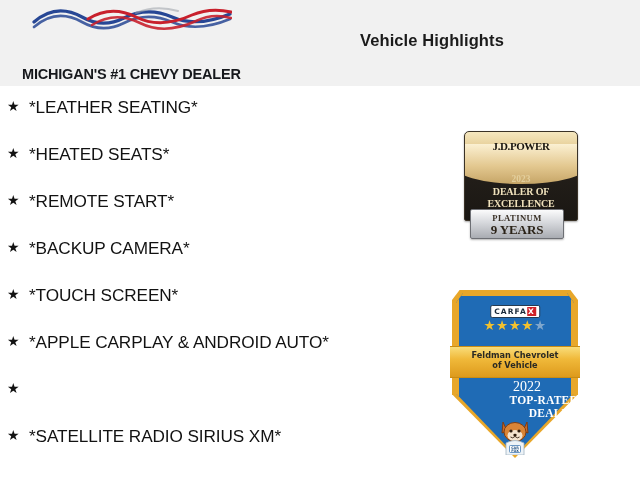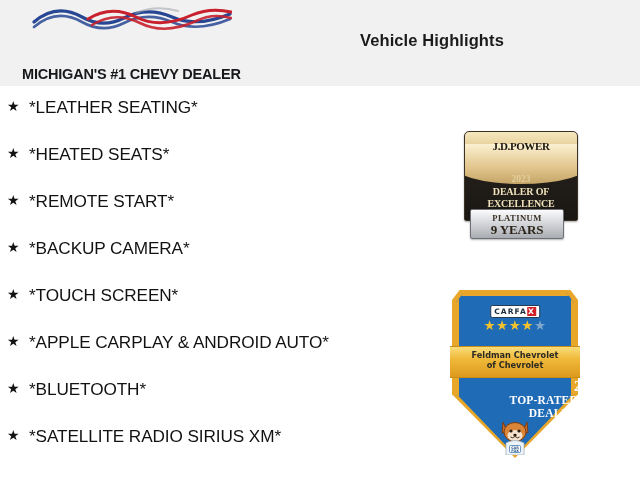--- a/index.html
+++ b/index.html
@@ -325,24 +325,24 @@
     font-weight: bold;
     line-height: 10px;
     color: #2b2a23;
     z-index: 4;
   }
   .cf-year {
     position: absolute;
     left: 0;
     top: 86px;
     width: 150px;
-    text-align: right;
+    text-align: center;
     font-family: "Liberation Serif", serif;
     font-size: 14px;
-    font-weight: bold;
+    font-weight: normal;
     color: #ffffff;
     z-index: 3;
   }
   .cf-rank {
     position: absolute;
     left: 0;
     top: 101px;
     width: 126px;
     text-align: right;
     font-family: "Liberation Serif", serif;
@@ -403,21 +403,20 @@
   <li class="highlight-item">
     <span class="highlight-star">★</span>
     <span class="highlight-label">*TOUCH SCREEN*</span>
   </li>
   <li class="highlight-item">
     <span class="highlight-star">★</span>
     <span class="highlight-label">*APPLE CARPLAY &amp; ANDROID AUTO*</span>
   </li>
   <li class="highlight-item">
     <span class="highlight-star">★</span>
-    <span class="highlight-label">*BLUETOOTH*</span>
   </li>
   <li class="highlight-item">
     <span class="highlight-star">★</span>
     <span class="highlight-label">*SATELLITE RADIO SIRIUS XM*</span>
   </li>
 </ul>
 
 <div id="jdpower-badge">
   <div class="jd-plaque">
     <div class="jd-arc"></div>
@@ -440,21 +439,21 @@
 
   <div class="cf-wordmark"><span>CARFA</span><span class="cf-x">X</span></div>
 
   <div class="cf-stars">
     <span>★</span><span>★</span><span>★</span><span>★</span><span class="star-dim">★</span>
   </div>
 
   <div class="cf-ribbon"></div>
   <div class="cf-dealer-name">
     <div>Feldman Chevrolet</div>
-    <div>of Chevrolet</div>
+    <div>of Vehicle</div>
   </div>
 
   <div class="cf-year">2022</div>
   <div class="cf-rank">
     <div>TOP-RATED</div>
     <div>DEALER</div>
   </div>
 
   <div class="cf-fox">
     <svg width="38" height="38" viewBox="0 0 38 38" xmlns="http://www.w3.org/2000/svg">

